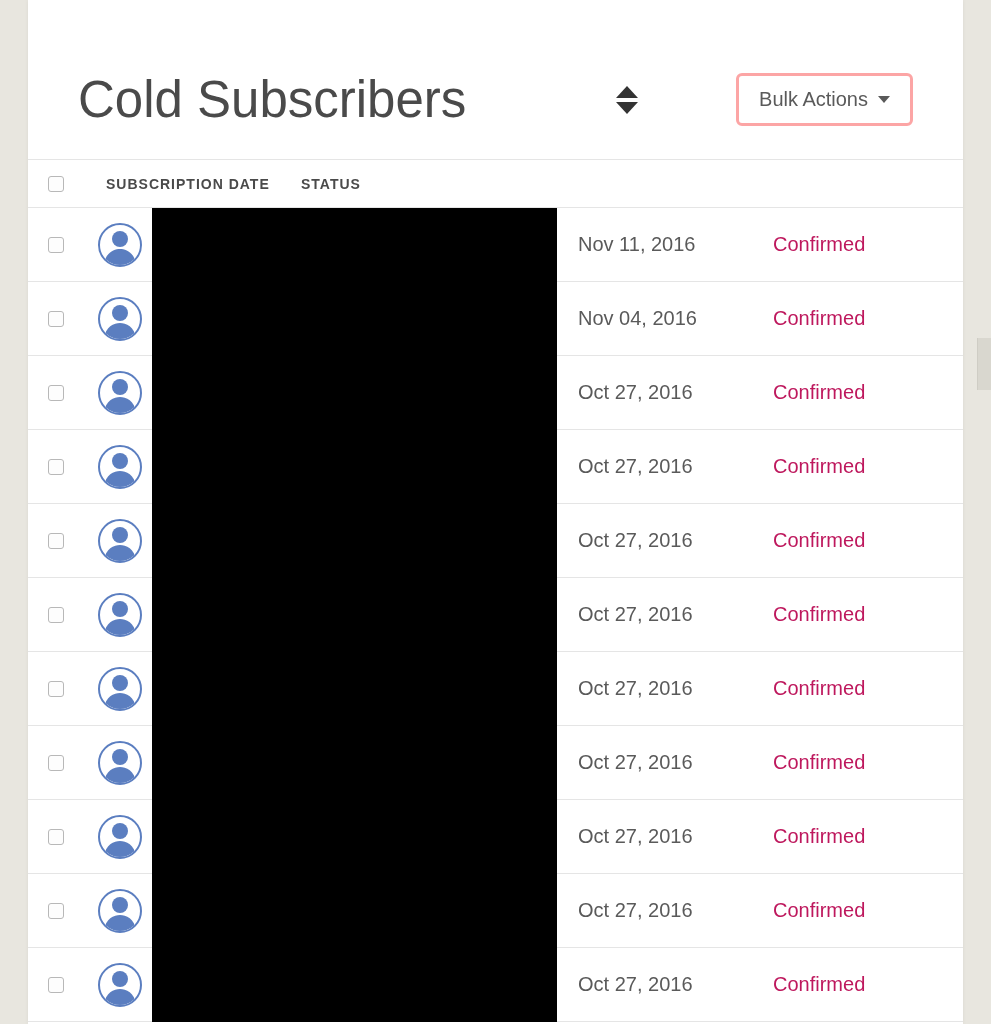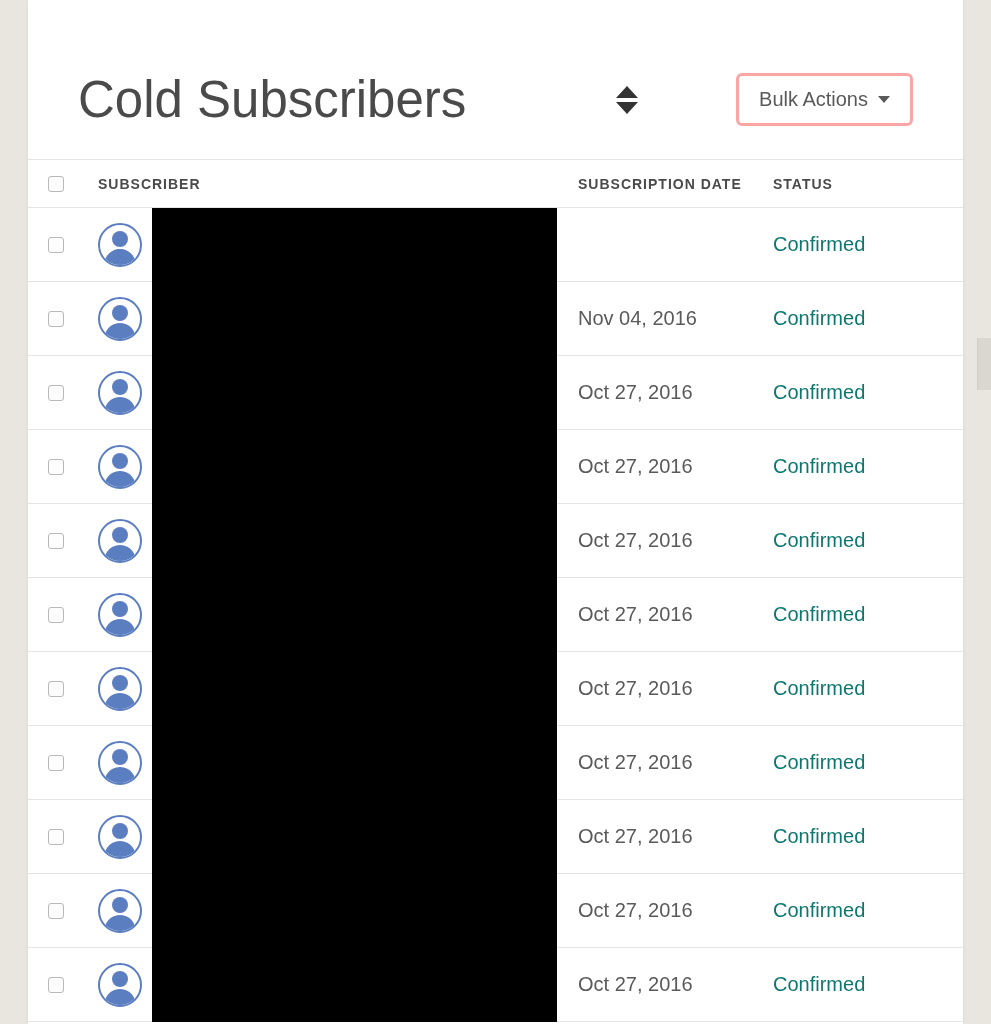--- a/index.html
+++ b/index.html
@@ -98,21 +98,21 @@
   }
   .col-date {
     width: 195px;
     font-size: 20px;
     color: #5a5a5a;
     margin-left: 8px;
   }
   .col-status {
     width: 170px;
     font-size: 20px;
-    color: #0f766e;
+    color: #be185d;
   }
   .hdr {
     font-size: 14px;
     font-weight: 700;
     letter-spacing: 1px;
     color: #4a4a4a;
     text-transform: uppercase;
   }
   .avatar {
     width: 44px;
@@ -172,39 +172,39 @@
         <span class="caret"></span>
       </button>
     </div>
 
     <div class="table">
 
       <div class="row head">
         <div class="col-check">
           <div class="checkbox"></div>
         </div>
-        <div class="col-sub hdr">SUBSCRIBER</div>
         <div class="col-date hdr">SUBSCRIPTION DATE</div>
         <div class="col-status hdr">STATUS</div>
       </div>
 
       <div id="rows-host">
           <div class="row body">
             <div class="col-check">
               <div class="checkbox"></div>
             </div>
             <div class="col-sub">
               <div class="avatar">
                 <svg width="40" height="40" viewBox="0 0 40 40">
                   <circle cx="20" cy="14" r="8" fill="#5b7ec0"></circle>
                   <path d="M4 42 C4 28 14 24 20 24 C26 24 36 28 36 42 Z" fill="#5b7ec0"></path>
                 </svg>
               </div>
               <div class="redaction"></div>
             </div>
+            <div class="col-date">Nov 11, 2016</div>
             <div class="col-status">Confirmed</div>
           </div>
           <div class="row body">
             <div class="col-check">
               <div class="checkbox"></div>
             </div>
             <div class="col-sub">
               <div class="avatar">
                 <svg width="40" height="40" viewBox="0 0 40 40">
                   <circle cx="20" cy="14" r="8" fill="#5b7ec0"></circle>

